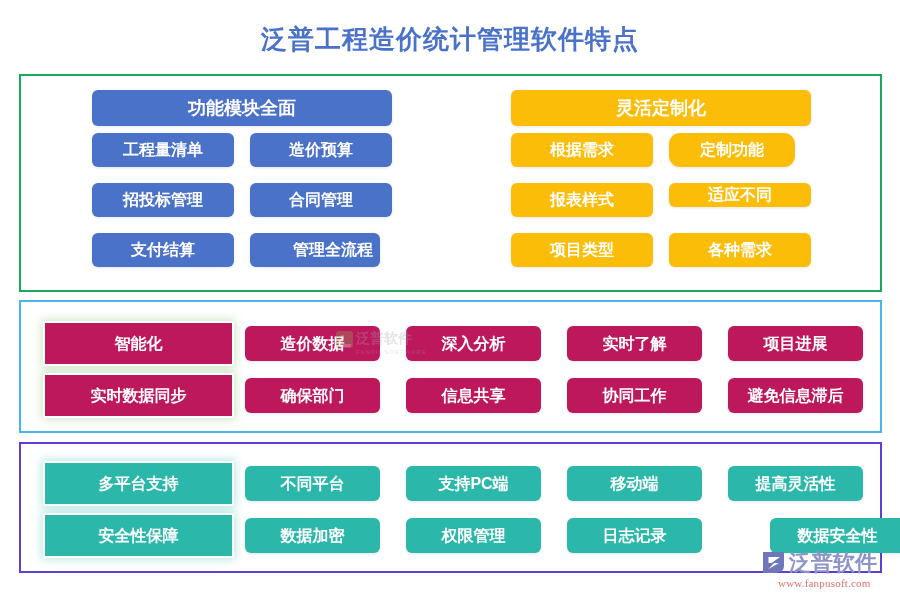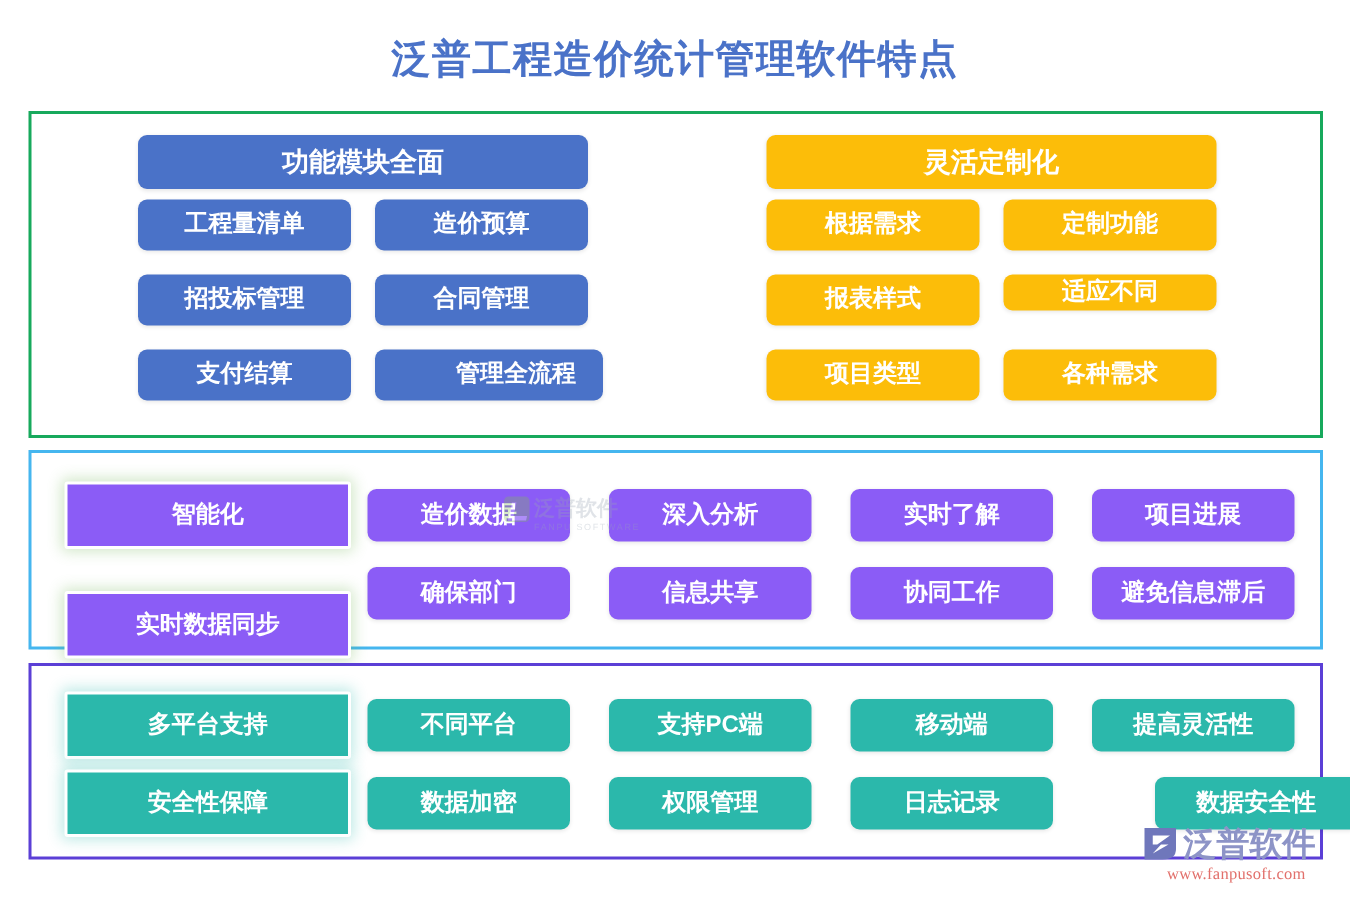--- a/index.html
+++ b/index.html
@@ -61,21 +61,21 @@
     font-size: 16px;
     border-radius: 6px;
     text-align: right;
     line-height: 1;
     white-space: nowrap;
   }
 
   
   .c-blue   { background: #4a72c8; }
   .c-orange { background: #fcbd09; }
-  .c-green  { background: #8b5cf6; }
+  .c-green  { background: #be185d; }
   .c-teal   { background: #2bb8ab; }
 
   
   .lead {
     border: 2px solid #ffffff;
     border-radius: 2px;
     box-shadow: 0 0 9px 2px rgba(110,180,80,0.30);
   }
   .lead.c-teal { box-shadow: 0 0 9px 2px rgba(43,184,171,0.30); }
 
@@ -152,43 +152,43 @@
 
     <div class="chip c-blue sh" style="left:71px; top:14px; width:300px; height:36px; font-size:18px;">功能模块全面</div>
 
     <div class="chip c-blue sh" style="left:71px; top:57px; width:142px; height:34px;">工程量清单</div>
     <div class="chip c-blue sh" style="left:229px; top:57px; width:142px; height:34px;">造价预算</div>
 
     <div class="chip c-blue sh" style="left:71px; top:107px; width:142px; height:34px;">招投标管理</div>
     <div class="chip c-blue sh" style="left:229px; top:107px; width:142px; height:34px;">合同管理</div>
 
     <div class="chip c-blue sh" style="left:71px; top:157px; width:142px; height:34px;">支付结算</div>
-    <div class="chip c-blue sh" style="left:229px; top:157px; width:152px; height:34px;padding-left:36px;">管理全流程</div>
+    <div class="chip c-blue sh" style="left:229px; top:157px; width:130px; height:34px;padding-left:36px;">管理全流程</div>
 
     <div class="chip c-orange sh" style="left:490px; top:14px; width:300px; height:36px; font-size:18px;">灵活定制化</div>
 
     <div class="chip c-orange sh" style="left:490px; top:57px; width:142px; height:34px;">根据需求</div>
-    <div class="chip c-orange sh" style="left:648px; top:57px; width:142px; height:34px;">定制功能</div>
+    <div class="chip c-orange sh" style="left:648px; top:57px; width:126px; height:34px;border-radius:11px;">定制功能</div>
 
     <div class="chip c-orange sh" style="left:490px; top:107px; width:142px; height:34px;">报表样式</div>
     <div class="chip c-orange sh" style="left:648px; top:107px; width:142px; height:24px;">适应不同</div>
 
     <div class="chip c-orange sh" style="left:490px; top:157px; width:142px; height:34px;">项目类型</div>
     <div class="chip c-orange sh" style="left:648px; top:157px; width:142px; height:34px;">各种需求</div>
   </div>
 
   <div class="section" id="sec-smart">
 
     <div class="chip c-green lead" style="left:22px; top:19px; width:191px; height:45px;">智能化</div>
     <div class="chip c-green sh" style="left:224px; top:24px; width:135px; height:35px;">造价数据</div>
     <div class="chip c-green sh" style="left:385px; top:24px; width:135px; height:35px;">深入分析</div>
     <div class="chip c-green sh" style="left:546px; top:24px; width:135px; height:35px;">实时了解</div>
     <div class="chip c-green sh" style="left:707px; top:24px; width:135px; height:35px;">项目进展</div>
 
-    <div class="chip c-green lead" style="left:22px; top:71px; width:191px; height:45px;margin-top:21px;">实时数据同步</div>
+    <div class="chip c-green lead" style="left:22px; top:71px; width:191px; height:45px;">实时数据同步</div>
     <div class="chip c-green sh" style="left:224px; top:76px; width:135px; height:35px;">确保部门</div>
     <div class="chip c-green sh" style="left:385px; top:76px; width:135px; height:35px;">信息共享</div>
     <div class="chip c-green sh" style="left:546px; top:76px; width:135px; height:35px;">协同工作</div>
     <div class="chip c-green sh" style="left:707px; top:76px; width:135px; height:35px;">避免信息滞后</div>
   </div>
 
   <div class="section" id="sec-platform">
 
     <div class="chip c-teal lead" style="left:22px; top:17px; width:191px; height:45px;">多平台支持</div>
     <div class="chip c-teal sh" style="left:224px; top:22px; width:135px; height:35px;">不同平台</div>

